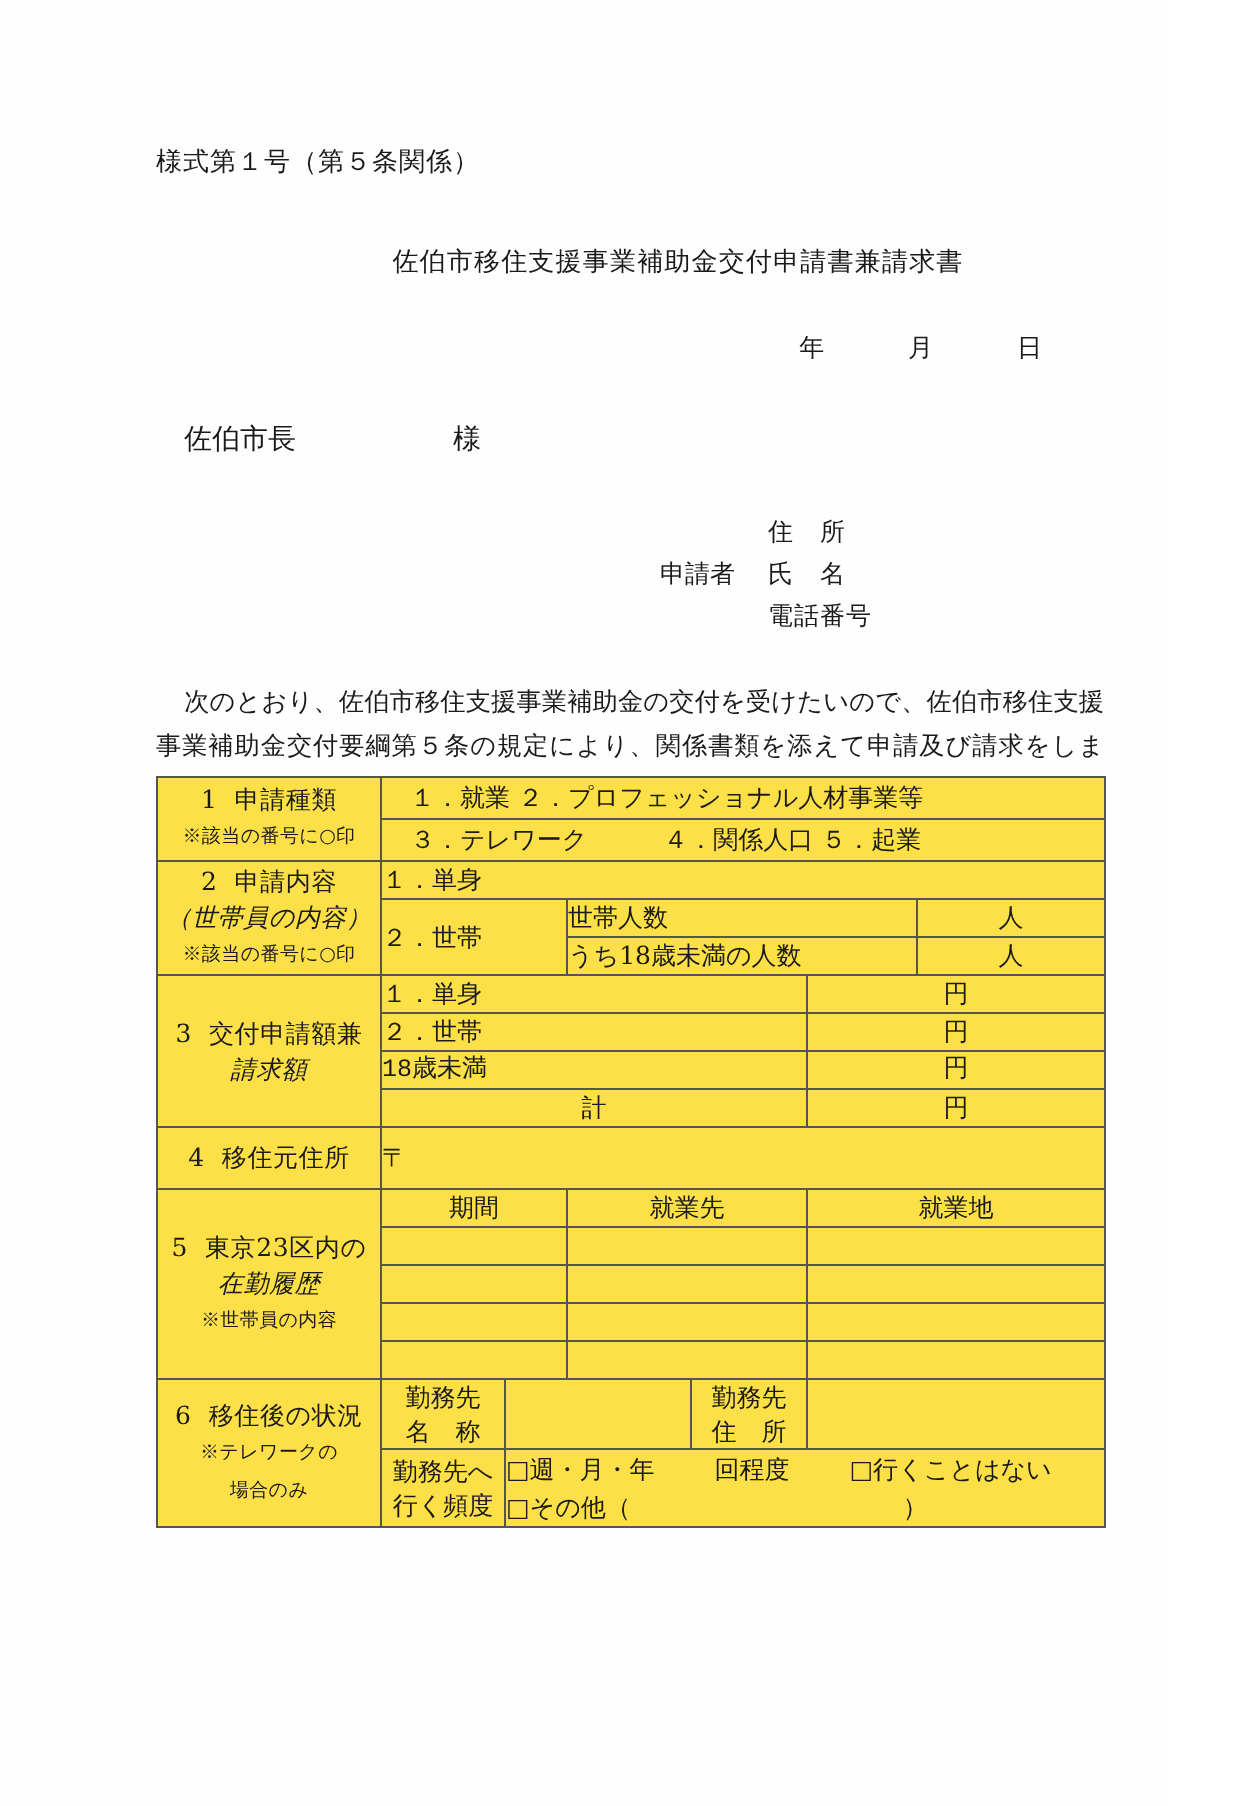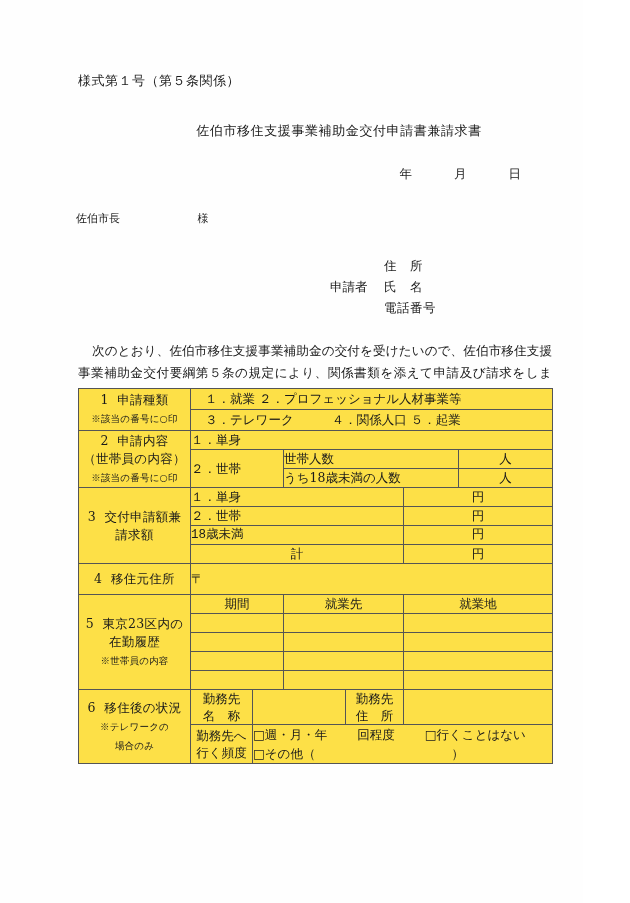--- a/index.html
+++ b/index.html
@@ -50,23 +50,23 @@
     top: 166px;
     font-size: 12.5px;
     white-space: nowrap;
   }
   .date-line span.d { display: inline-block; }
   .date-line span.gap-a { display: inline-block; width: 34px; }
   .date-line span.gap-b { display: inline-block; width: 34px; }
 
   .addressee {
     position: absolute;
-    left: 76px;
+    left: 92px;
     top: 211px;
-    font-size: 11px;
+    font-size: 14px;
     white-space: nowrap;
   }
   .addressee .sama {
     display: inline-block;
     margin-left: 74px;
   }
 
   .applicant-block {
     position: absolute;
     left: 330px;
@@ -130,20 +130,21 @@
     display: block;
     font-size: 12.5px;
     letter-spacing: 0.3px;
     white-space: nowrap;
   }
   .rowlabel .sub {
     display: block;
     font-size: 12.5px;
     letter-spacing: 0.3px;
     white-space: nowrap;
+    font-style: italic;
   }
   .rowlabel .note {
     display: block;
     font-size: 9.5px;
     letter-spacing: 0.2px;
     white-space: nowrap;
     margin-top: 1px;
   }
   .opt-line {
     white-space: nowrap;

